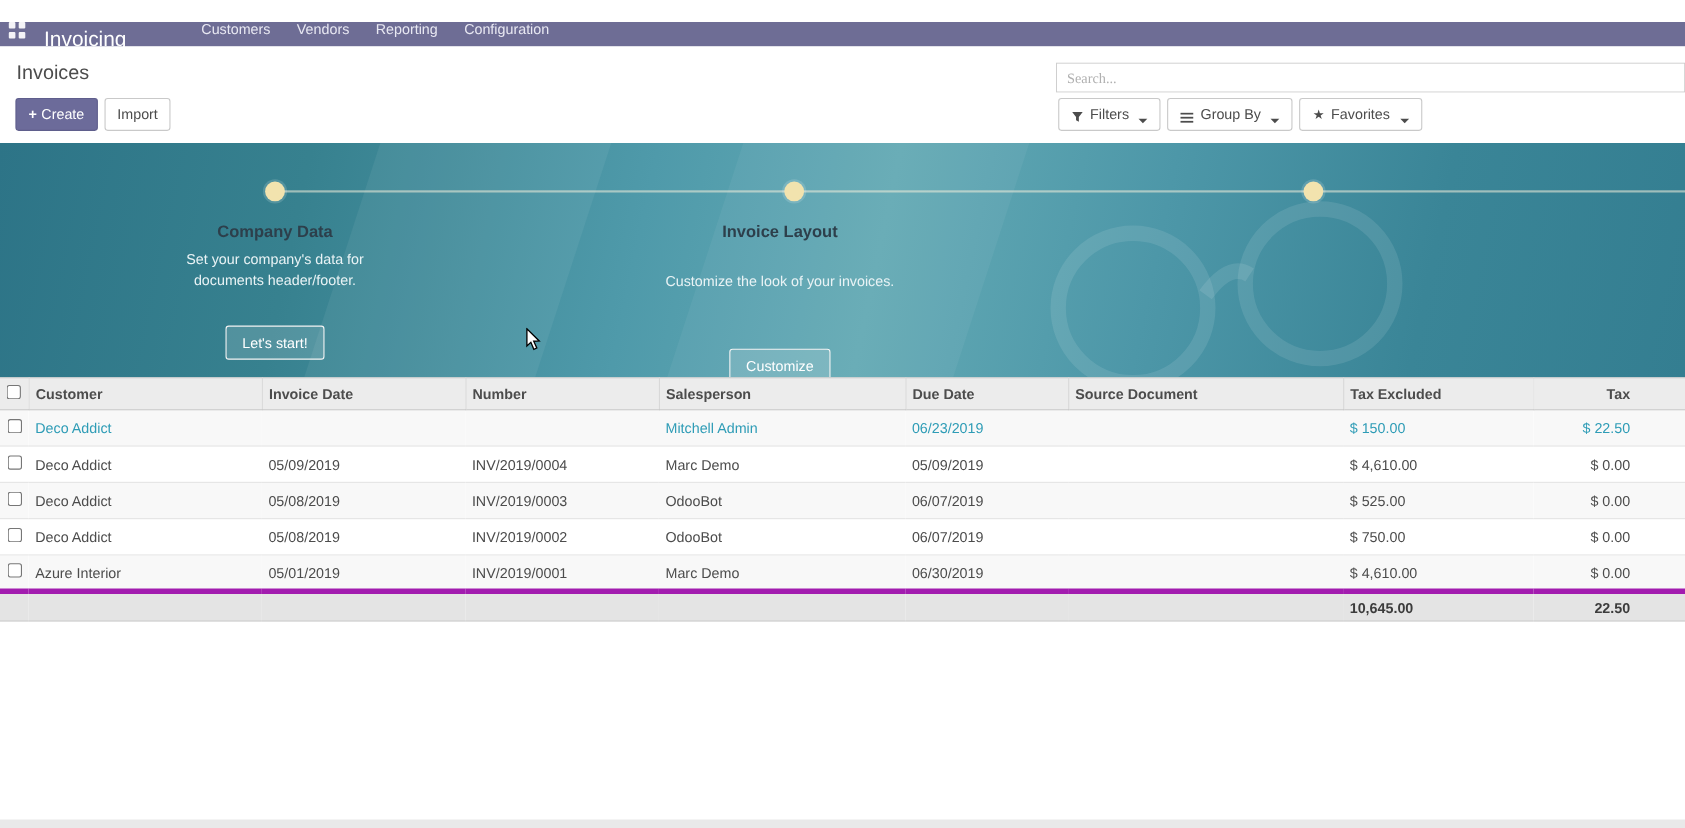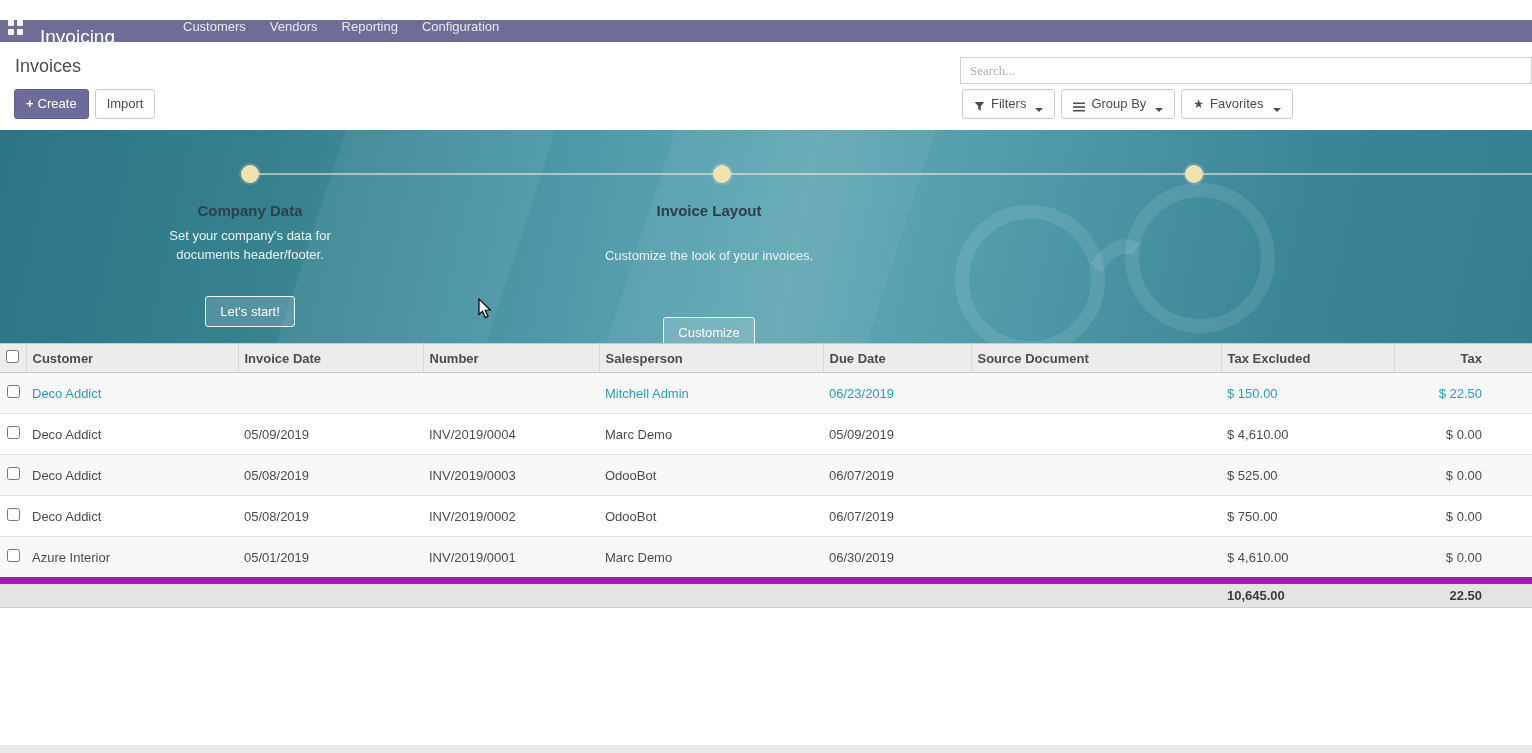--- a/index.html
+++ b/index.html
@@ -98,32 +98,32 @@
     position: absolute; top: 343px; left: 0; width: 1532px;
     border-collapse: collapse; table-layout: fixed; font-size: 13px; color: #4c4c4c; border-radius: 29px;
   }
   .invoice-table thead th {
     background: #ececec; height: 29px; font-weight: bold; text-align: left;
     padding: 0 6px; border-top: 1px solid #c8c8c8; border-bottom: 1px solid #c8c8c8;
     border-right: 1px solid #d8d8d8; cursor: pointer; overflow: hidden; white-space: nowrap;
   }
   .invoice-table thead th:last-child { border-right: none; }
   .invoice-table tbody td {
-    height: 33px; padding: 12px 6px; border-bottom: 1px solid #e4e4e4;
+    height: 33px; padding: 0 6px; border-bottom: 1px solid #e4e4e4;
     overflow: hidden; white-space: nowrap; cursor: pointer;
   }
   .invoice-table tbody tr:nth-child(odd) { background: #f8f8f8; }
   .invoice-table tbody tr:nth-child(even) { background: #fff; }
   .col-check { text-align: center !important; }
   .num-col { text-align: left; }
   .tax-col { text-align: right !important; padding-right: 50px !important; }
   .draft-row td { color: #2e9cb6; }
   .invoice-table tfoot td {
     background: #e4e4e4; height: 27px; font-weight: bold; color: #3c3c3c;
-    border-top: 7px solid #a21caf; border-bottom: 1px solid #cfcfcf; padding: 0 6px;
+    border-top: 5px solid #a21caf; border-bottom: 1px solid #cfcfcf; padding: 0 6px;
   }
   input[type="checkbox"] { width: 13px; height: 13px; margin: 0; accent-color: #6c6b9a; cursor: pointer; }
 
   
   .h-scrollbar {
     position: absolute; left: 0; right: 0; bottom: 0; height: 8px; background: #e9e9e9;
   }
   .mouse-cursor { position: absolute; left: 478px; top: 298px; pointer-events: none; }
 </style>
 </head>

